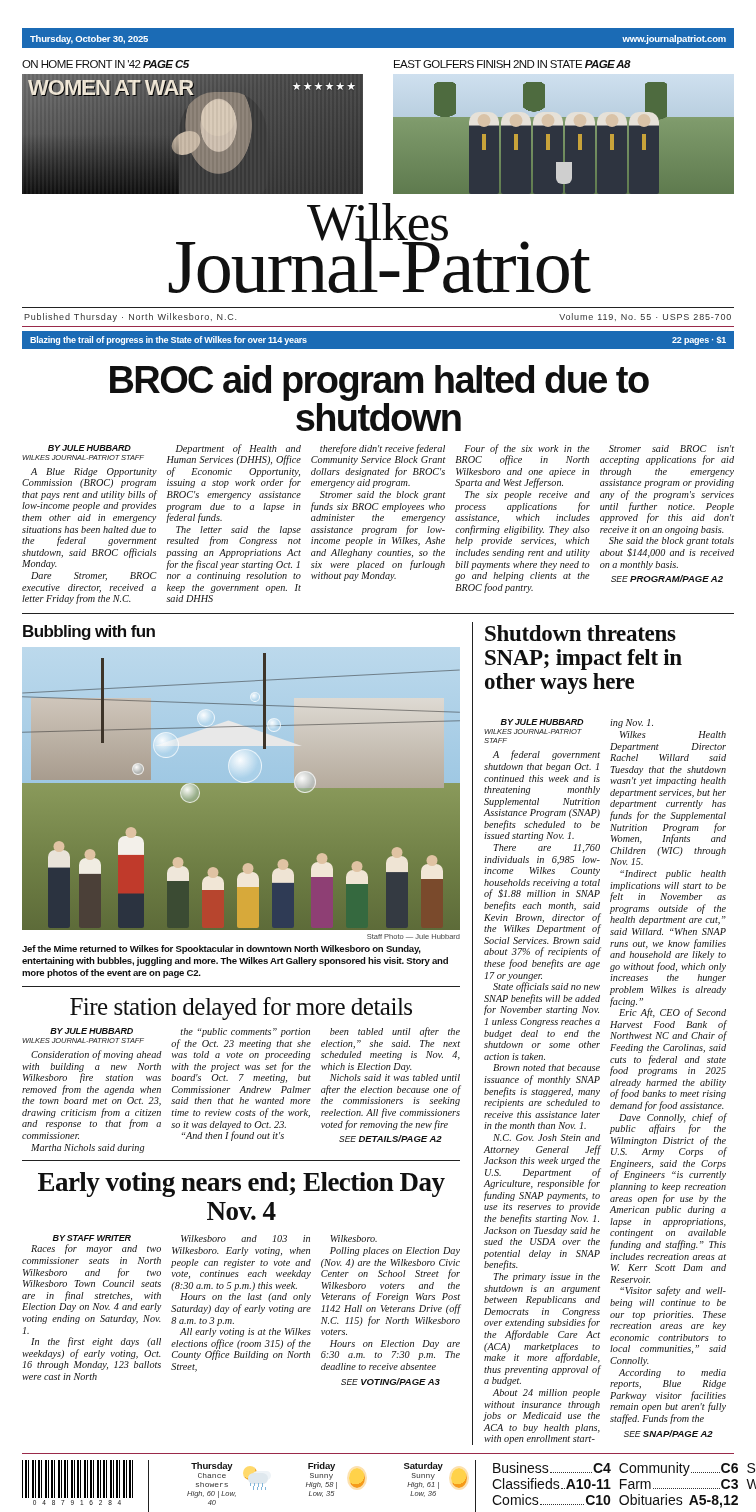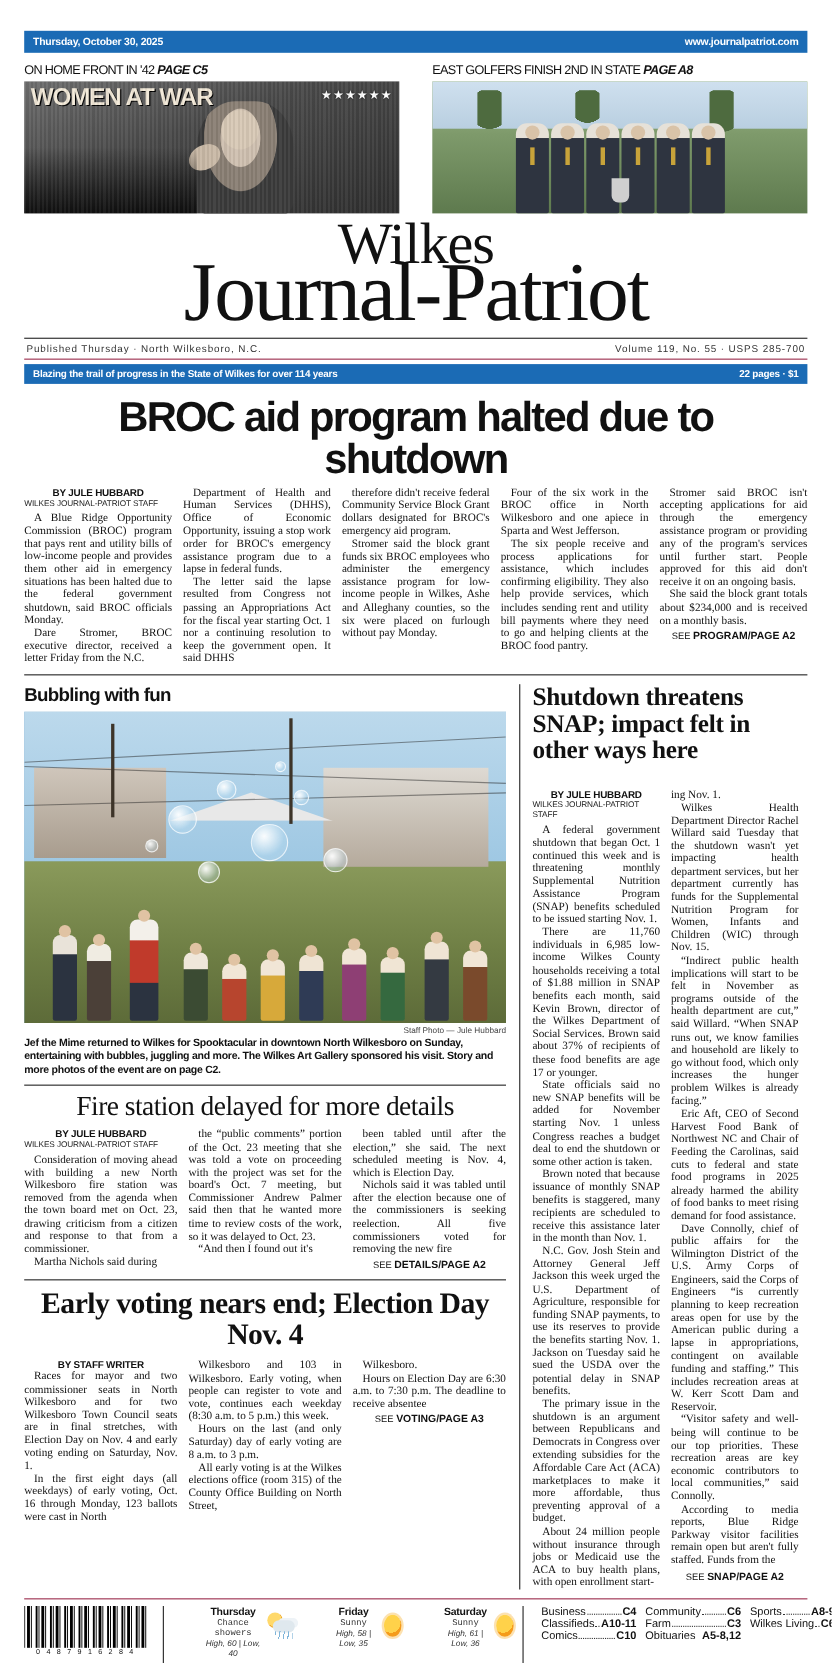--- a/index.html
+++ b/index.html
@@ -217,21 +217,21 @@
     font-family: "Liberation Sans", sans-serif;
     font-weight: bold;
     font-size: 38px;
     letter-spacing: -1.6px;
     text-align: center;
     margin-top: 12px;
     line-height: 1;
   }
 
   
-  .cols { display: flex; gap: 10px; }
+  .cols { display: flex; gap: 10px; font-style: italic; }
   .cols > .col { flex: 1; }
   .byline {
     font-family: "Liberation Sans", sans-serif;
     font-weight: bold;
     font-size: 9px;
     text-align: center;
     letter-spacing: -0.2px;
   }
   .byline-sub {
     font-family: "Liberation Sans", sans-serif;
@@ -399,21 +399,21 @@
   .cloudsun .r {
     position:absolute; left:7px; top:17px; width:16px; height:7px;
     background: repeating-linear-gradient(100deg,#7fb4d8 0 1px, transparent 1px 4px);
   }
   .index { width: 250px; padding-left: 8px; }
   .index-grid {
     display: grid;
     grid-template-columns: repeat(3, 1fr);
     gap: 0 8px;
     font-family: "Liberation Sans", sans-serif;
-    font-size: 10px;
+    font-size: 14px;
   }
   .idx-row { display: flex; align-items: baseline; white-space: nowrap; }
   .idx-name {}
   .idx-dots { flex: 1; border-bottom: 1.5px dotted #333; margin: 0 1px 2px; min-width: 4px; }
   .idx-pg { font-weight: bold; }
 </style>
 </head>
 <body>
 
 <div class="page">
@@ -490,22 +490,22 @@
     </div>
     <div class="col">
       <p class="body">therefore didn't receive federal Community Service Block Grant dollars designated for BROC's emergency aid program.</p>
       <p class="body">Stromer said the block grant funds six BROC employees who administer the emergency assistance program for low-income people in Wilkes, Ashe and Alleghany counties, so the six were placed on furlough without pay Monday.</p>
     </div>
     <div class="col">
       <p class="body">Four of the six work in the BROC office in North Wilkesboro and one apiece in Sparta and West Jefferson.</p>
       <p class="body">The six people receive and process applications for assistance, which includes confirming eligibility. They also help provide services, which includes sending rent and utility bill payments where they need to go and helping clients at the BROC food pantry.</p>
     </div>
     <div class="col">
-      <p class="body">Stromer said BROC isn't accepting applications for aid through the emergency assistance program or providing any of the program's services until further start. People approved for this aid don't receive it on an ongoing basis.</p>
-      <p class="body">She said the block grant totals about $234,000 and is received on a monthly basis.</p>
+      <p class="body">Stromer said BROC isn't accepting applications for aid through the emergency assistance program or providing any of the program's services until further notice. People approved for this aid don't receive it on an ongoing basis.</p>
+      <p class="body">She said the block grant totals about $144,000 and is received on a monthly basis.</p>
       <div class="jump">
         <span>SEE </span><b>PROGRAM/PAGE A2</b>
       </div>
     </div>
   </div>
 
   <div class="hr-thick"></div>
 
   <div class="mid">
 
@@ -582,20 +582,21 @@
           <p class="body">Races for mayor and two commissioner seats in North Wilkesboro and for two Wilkesboro Town Council seats are in final stretches, with Election Day on Nov. 4 and early voting ending on Saturday, Nov. 1.</p>
           <p class="body">In the first eight days (all weekdays) of early voting, Oct. 16 through Monday, 123 ballots were cast in North</p>
         </div>
         <div class="col">
           <p class="body">Wilkesboro and 103 in Wilkesboro. Early voting, when people can register to vote and vote, continues each weekday (8:30 a.m. to 5 p.m.) this week.</p>
           <p class="body">Hours on the last (and only Saturday) day of early voting are 8 a.m. to 3 p.m.</p>
           <p class="body">All early voting is at the Wilkes elections office (room 315) of the County Office Building on North Street,</p>
         </div>
         <div class="col">
           <p class="body">Wilkesboro.</p>
+          <p class="body">Polling places on Election Day (Nov. 4) are the Wilkesboro Civic Center on School Street for Wilkesboro voters and the Veterans of Foreign Wars Post 1142 Hall on Veterans Drive (off N.C. 115) for North Wilkesboro voters.</p>
           <p class="body">Hours on Election Day are 6:30 a.m. to 7:30 p.m. The deadline to receive absentee</p>
           <div class="jump">
             <span>SEE </span><b>VOTING/PAGE A3</b>
           </div>
         </div>
       </div>
 
     </div>
 
     <div class="mid-right">

